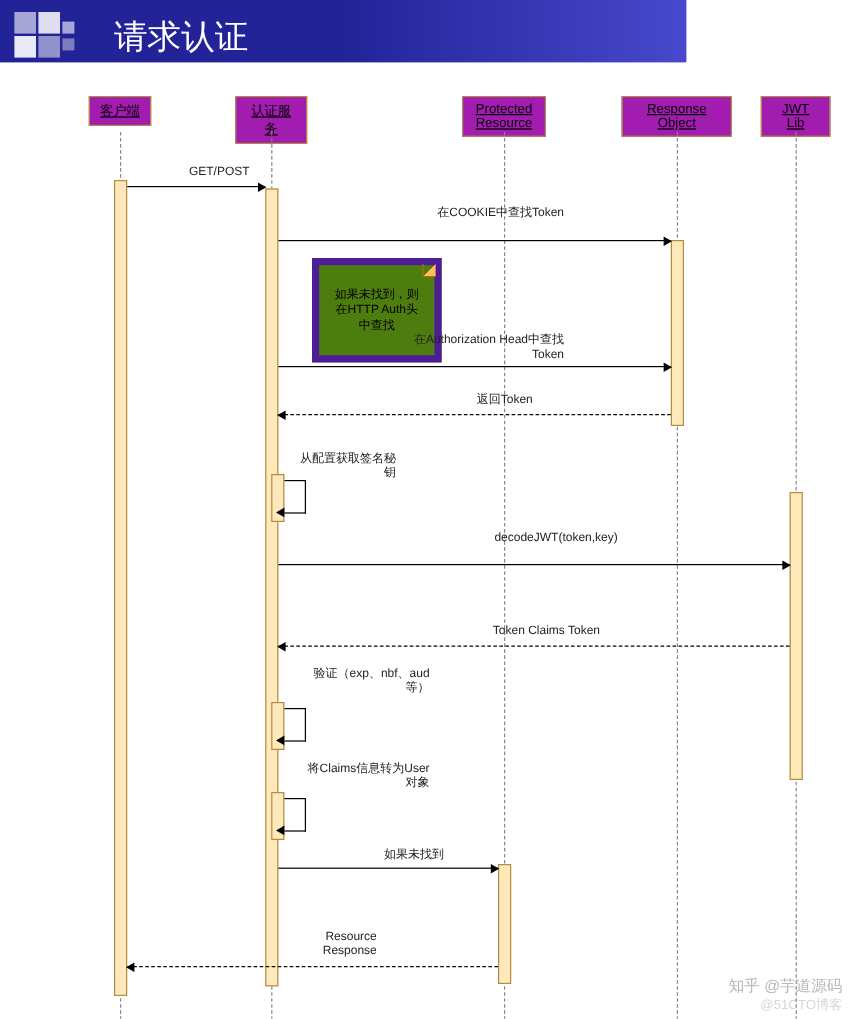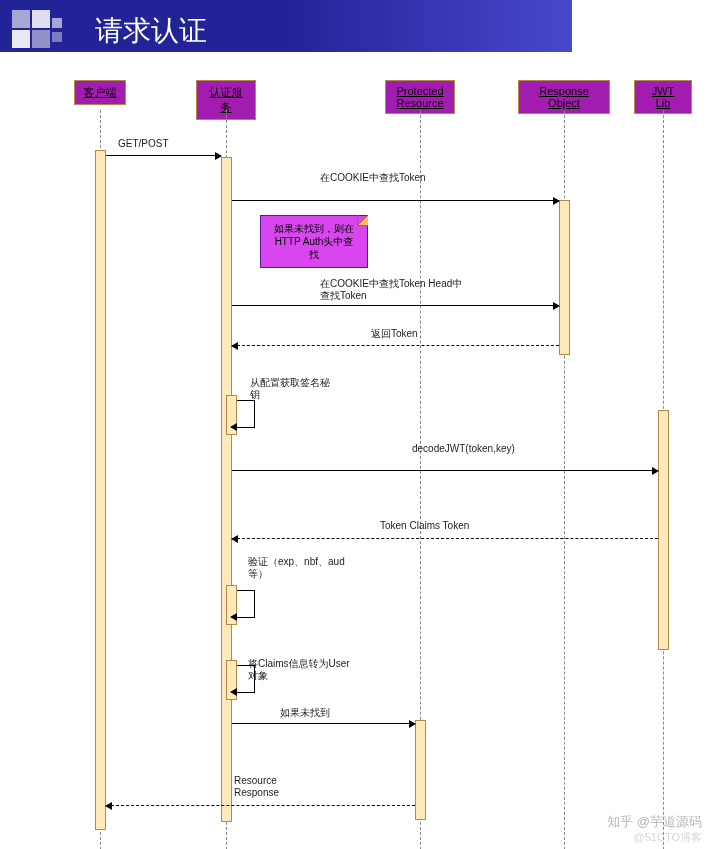--- a/index.html
+++ b/index.html
@@ -5,28 +5,28 @@
   * { margin: 0; padding: 0; box-sizing: border-box; }
   body { font-family: Arial, sans-serif; background: #fff; width: 720px; height: 849px; position: relative; overflow: hidden; }
   .header { position: absolute; top: 0; left: 0; width: 572px; height: 52px; background: linear-gradient(to right, #232398 0%, #232398 50%, #4848cc 100%); }
   .header-squares { position: absolute; left: 12px; top: 10px; }
   .sq { position: absolute; background: #fff; }
   .header-title { color: #fff; font-size: 28px; font-weight: normal; position: absolute; left: 95px; top: 12px; }
   .diagram { position: absolute; top: 65px; left: 0; width: 720px; }
   .participant-box { position: absolute; top: 15px; background: #a21caf; border: 1px solid #b28b44; padding: 4px 8px; font-size: 11px; text-decoration: underline; text-align: center; color: #000; }
   .lifeline { position: absolute; top: 45px; width: 0; border-left: 1px dashed #888; height: 770px; }
   .activation { position: absolute; background: #ffe9ba; border: 1px solid #b28b44; width: 11px; }
-  .msg-label { position: absolute; font-size: 10px; text-align: left; line-height: 1.2; color: #222; }
+  .msg-label { position: absolute; font-size: 10px; text-align: right; line-height: 1.2; color: #222; }
   .arrow-solid { position: absolute; height: 0; border-top: 1px solid #000; }
   .arrow-solid::after { content: ""; position: absolute; right: -1px; top: -4px; width: 0; height: 0; border-left: 7px solid #000; border-top: 4px solid transparent; border-bottom: 4px solid transparent; }
   .arrow-dashed { position: absolute; height: 0; border-top: 1px dashed #000; }
   .arrow-dashed::after { content: ""; position: absolute; left: -1px; top: -4px; width: 0; height: 0; border-right: 7px solid #000; border-top: 4px solid transparent; border-bottom: 4px solid transparent; }
   .self-arrow { position: absolute; border: 1px solid #000; border-left: none; width: 18px; }
   .self-arrow::after { content: ""; position: absolute; left: -7px; bottom: -4px; width: 0; height: 0; border-right: 7px solid #000; border-top: 4px solid transparent; border-bottom: 4px solid transparent; }
-  .note-box { position: absolute; background: #d946ef; border: 1px solid #4c1d95; font-size: 10px; padding: 6px 10px; text-align: center; line-height: 1.3; }
+  .note-box { position: absolute; background: #4d7c0f; border: 6px solid #4c1d95; font-size: 10px; padding: 18px 10px; text-align: center; line-height: 1.3; }
   .note-box::before { content: ""; position: absolute; right: -1px; top: -1px; width: 10px; height: 10px; background: linear-gradient(135deg, transparent 49%, #b46a00 50%, #ffbd60 52%); border-bottom: 1px solid #b46a00; border-left: 1px solid #b46a00; }
   .inner-act { position: absolute; background: #ffe9ba; border: 1px solid #b28b44; width: 11px; }
   .watermark { position: absolute; right: 18px; bottom: 18px; font-size: 13px; color: rgba(120,120,120,0.55); }
   .watermark2 { position: absolute; right: 18px; bottom: 4px; font-size: 11px; color: rgba(150,150,150,0.4); }
 </style>
 </head>
 <body>
 
 <div class="header">
   <div class="header-squares">
@@ -61,42 +61,42 @@
   <div class="activation" style="left:415px;top:655px;height:100px"></div>
 
   <div class="msg-label" style="left:118px;top:73px;width:90px">GET/POST</div>
   <div class="arrow-solid" style="left:106px;top:90px;width:115px"></div>
 
   <div class="msg-label" style="left:320px;top:107px;width:150px">在COOKIE中查找Token</div>
   <div class="arrow-solid" style="left:232px;top:135px;width:327px"></div>
 
   <div class="note-box" style="left:260px;top:150px;width:108px">如果未找到，则在HTTP Auth头中查找</div>
 
-  <div class="msg-label" style="left:320px;top:213px;width:150px">在COOKIE中查找Token Head中查找Token</div>
+  <div class="msg-label" style="left:320px;top:213px;width:150px">在Authorization Head中查找Token</div>
   <div class="arrow-solid" style="left:232px;top:240px;width:327px"></div>
 
-  <div class="msg-label" style="left:371px;top:263px;width:90px">返回Token</div>
+  <div class="msg-label" style="left:354px;top:263px;width:90px">返回Token</div>
   <div class="arrow-dashed" style="left:232px;top:280px;width:327px"></div>
 
   <div class="inner-act" style="left:226px;top:330px;height:40px"></div>
   <div class="msg-label" style="left:250px;top:312px;width:80px">从配置获取签名秘钥</div>
   <div class="self-arrow" style="left:237px;top:335px;height:28px"></div>
 
   <div class="msg-label" style="left:412px;top:378px;width:100px">decodeJWT(token,key)</div>
   <div class="arrow-solid" style="left:232px;top:405px;width:426px"></div>
 
   <div class="msg-label" style="left:380px;top:455px;width:120px">Token Claims Token</div>
   <div class="arrow-dashed" style="left:232px;top:473px;width:426px"></div>
 
   <div class="inner-act" style="left:226px;top:520px;height:40px"></div>
   <div class="msg-label" style="left:248px;top:491px;width:110px">验证（exp、nbf、aud等）</div>
   <div class="self-arrow" style="left:237px;top:525px;height:28px"></div>
 
   <div class="inner-act" style="left:226px;top:595px;height:40px"></div>
-  <div class="msg-label" style="left:248px;top:593px;width:110px">将Claims信息转为User对象</div>
+  <div class="msg-label" style="left:248px;top:570px;width:110px">将Claims信息转为User对象</div>
   <div class="self-arrow" style="left:237px;top:600px;height:28px"></div>
 
   <div class="msg-label" style="left:280px;top:642px;width:90px">如果未找到</div>
   <div class="arrow-solid" style="left:232px;top:658px;width:183px"></div>
 
   <div class="msg-label" style="left:234px;top:710px;width:80px">Resource Response</div>
   <div class="arrow-dashed" style="left:106px;top:740px;width:309px"></div>
 
 </div>
 

